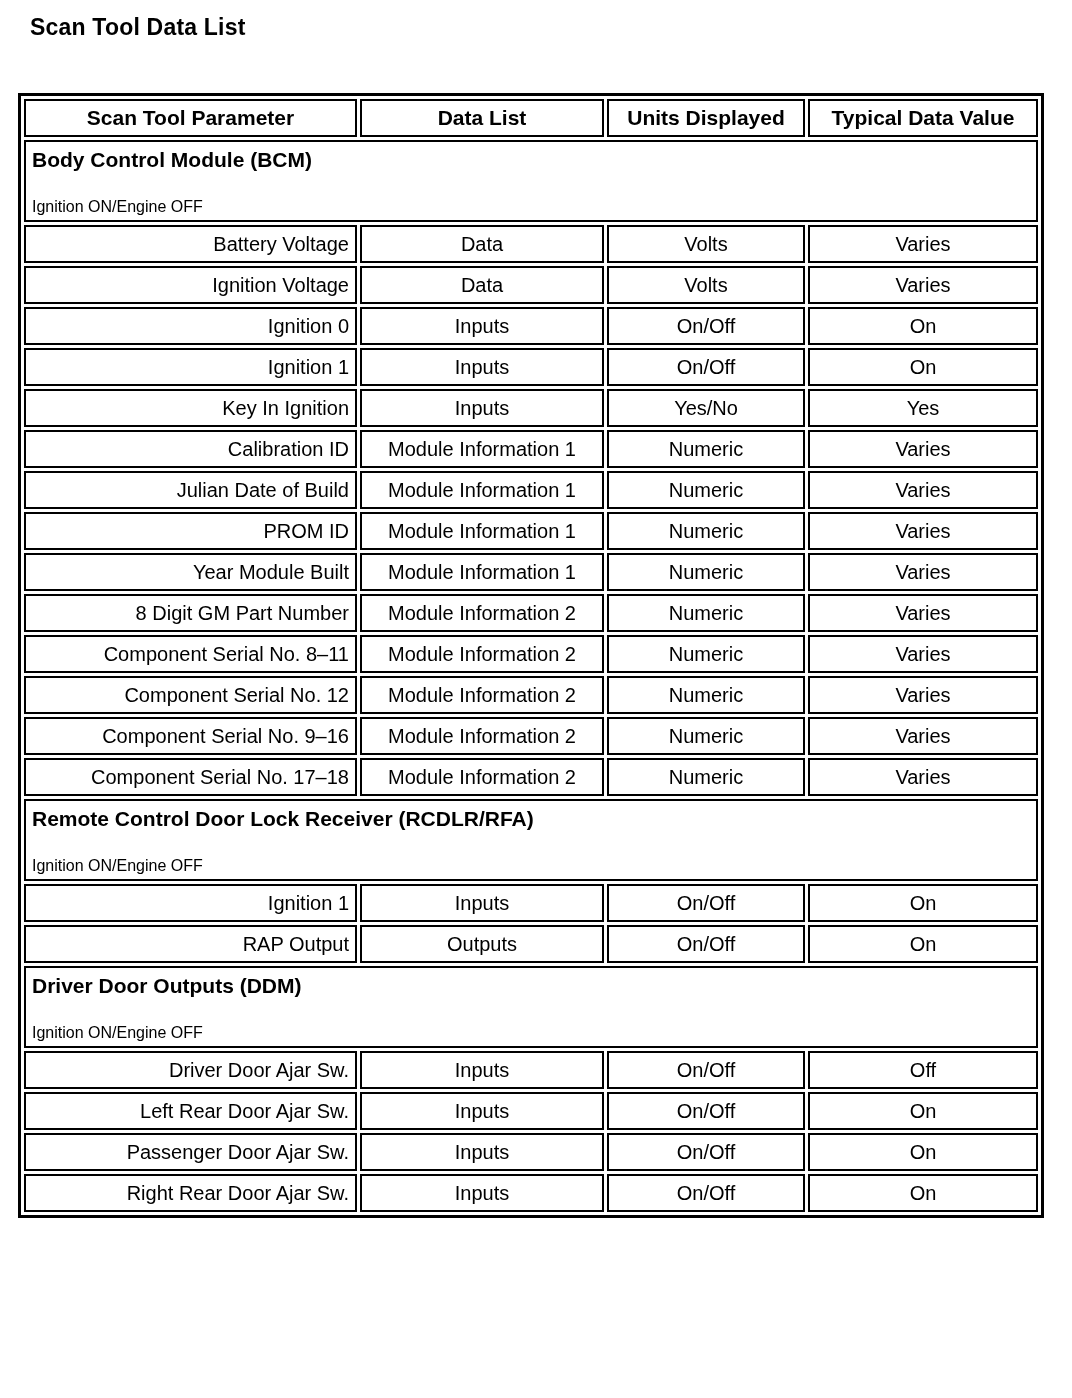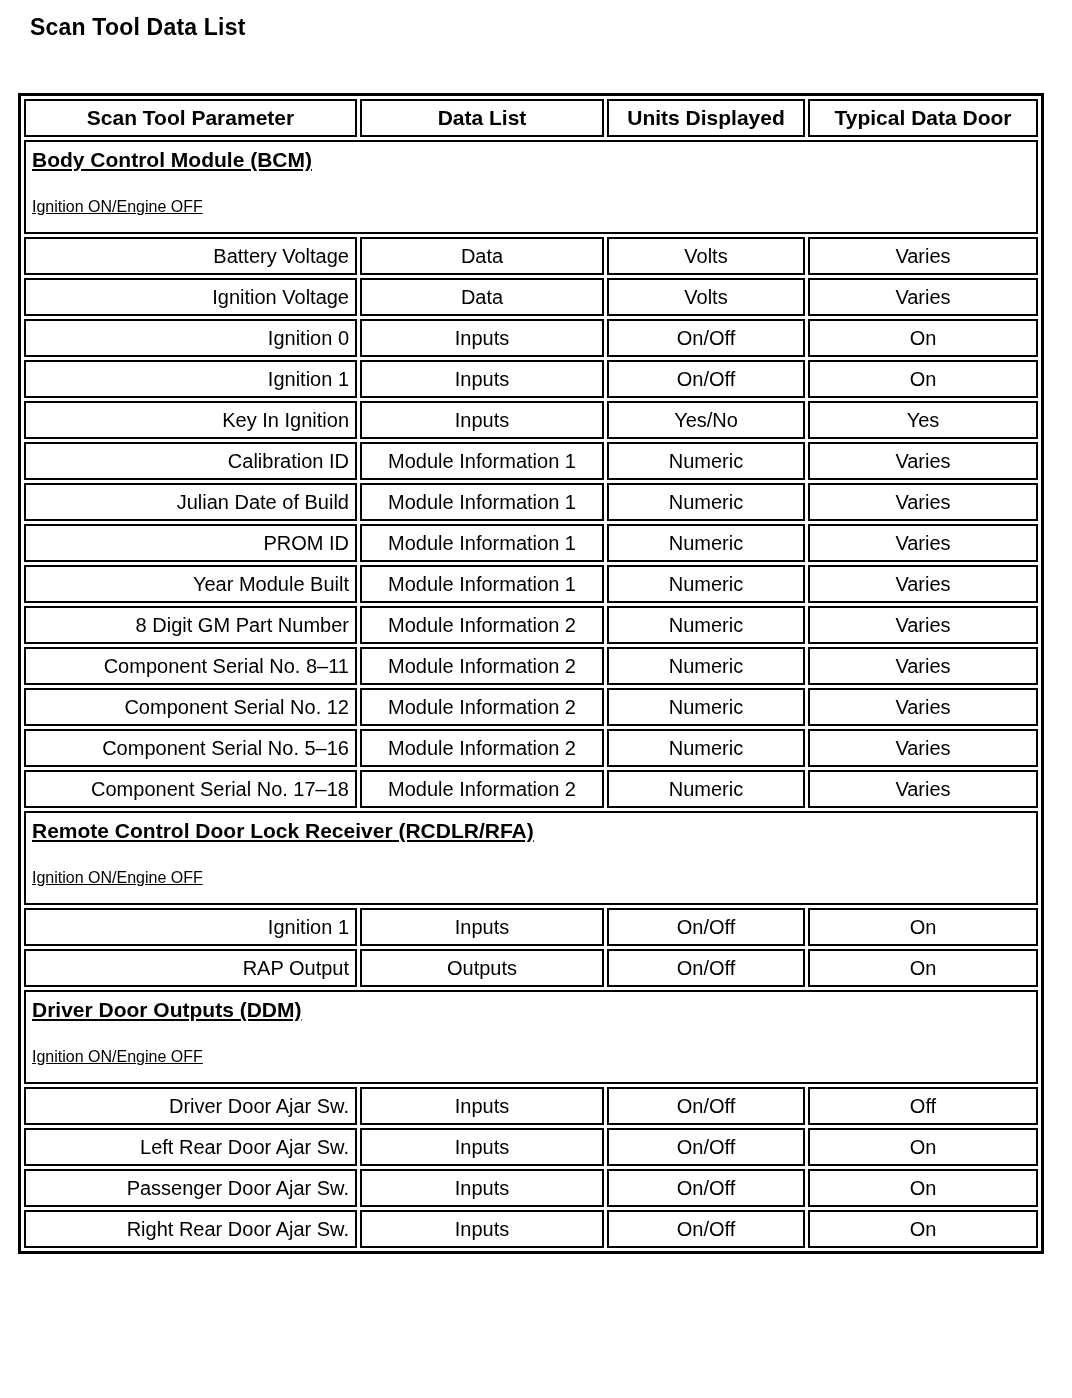--- a/index.html
+++ b/index.html
@@ -40,23 +40,22 @@
   th {
     font-weight: bold;
     font-size: 21px;
     text-align: center;
     height: 36px;
     margin-top: 37px;
   }
   td.param-cell { text-align: right; }
   td.center-cell { text-align: center; }
   td.section-cell {
-    padding: 4px 6px 12px 6px;
+    padding: 4px 6px 0 6px;
     white-space: normal;
-    text-decoration: underline;
   }
   .section-title {
     font-weight: bold;
     font-size: 21px;
     line-height: 27px;
   }
   .section-condition {
     margin-top: 20px;
     font-size: 16px;
     line-height: 27px;
@@ -73,21 +72,21 @@
       <col style="width:333px">
       <col style="width:244px">
       <col style="width:198px">
       <col style="width:230px">
     </colgroup>
     <thead>
       <tr id="header-row">
           <th>Scan Tool Parameter</th>
           <th>Data List</th>
           <th>Units Displayed</th>
-          <th>Typical Data Door</th>
+          <th>Typical Data Value</th>
         </tr>
     </thead>
     <tbody id="table-body">
         <tr>
           <td colspan="4" class="section-cell">
             <div class="section-title">Body Control Module (BCM)</div>
             <div class="section-condition">Ignition ON/Engine OFF</div>
           </td>
         </tr>
         <tr>
@@ -156,21 +155,21 @@
           <td class="center-cell">Numeric</td>
           <td class="center-cell">Varies</td>
         </tr>
         <tr>
           <td class="param-cell">Component Serial No. 12</td>
           <td class="center-cell">Module Information 2</td>
           <td class="center-cell">Numeric</td>
           <td class="center-cell">Varies</td>
         </tr>
         <tr>
-          <td class="param-cell">Component Serial No. 5–16</td>
+          <td class="param-cell">Component Serial No. 9–16</td>
           <td class="center-cell">Module Information 2</td>
           <td class="center-cell">Numeric</td>
           <td class="center-cell">Varies</td>
         </tr>
         <tr>
           <td class="param-cell">Component Serial No. 17–18</td>
           <td class="center-cell">Module Information 2</td>
           <td class="center-cell">Numeric</td>
           <td class="center-cell">Varies</td>
         </tr>

